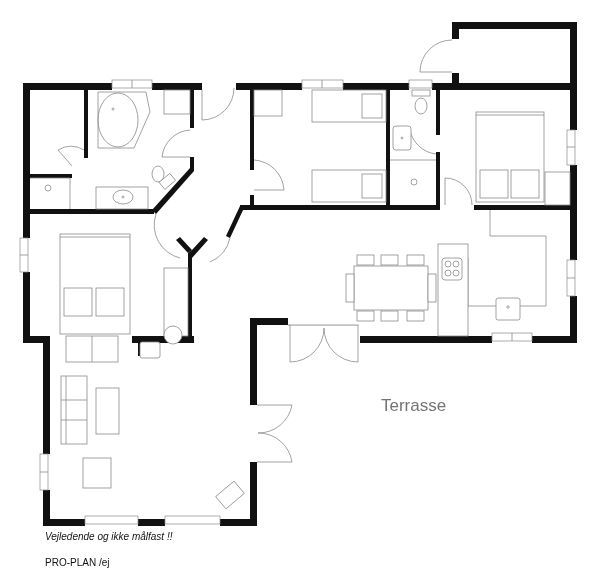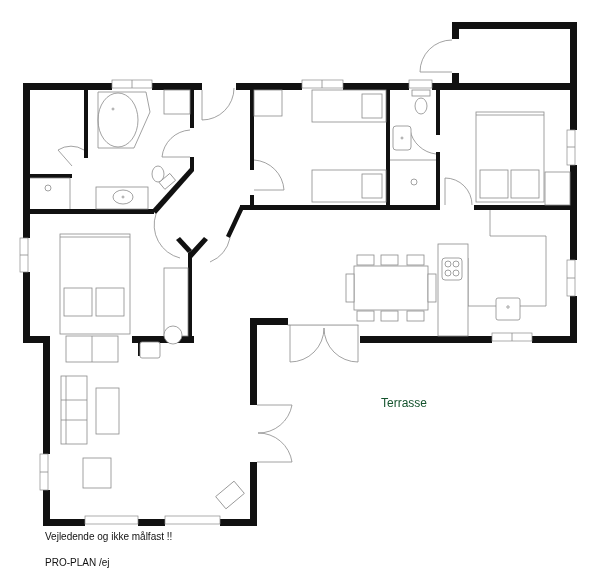--- a/index.html
+++ b/index.html
@@ -4,28 +4,28 @@
   <style>
     html, body { margin: 0; padding: 0; background: #ffffff; }
     body { width: 600px; height: 577px; position: relative; overflow: hidden; }
     #plan { position: absolute; left: 0; top: 0; width: 600px; height: 577px; }
     .wall { fill: #111111; stroke: none; }
     .thin { fill: none; stroke: #8a8a8a; stroke-width: 0.8; }
     .fur { fill: #ffffff; stroke: #8a8a8a; stroke-width: 0.8; }
     .win { fill: #ffffff; stroke: #8a8a8a; stroke-width: 0.7; }
     .label-terrasse {
       position: absolute; left: 381px; top: 396px;
-      font-family: "Liberation Sans", sans-serif; font-size: 12px; color: #14532d;
+      font-family: "Liberation Sans", sans-serif; font-size: 17px; color: #737373;
     }
     .note {
       position: absolute; left: 45px;
       font-family: "Liberation Sans", sans-serif; font-size: 10px; color: #111;
       line-height: 12px;
     }
-    .note1 { top: 531px; }
+    .note1 { top: 531px; font-style: italic; }
     .note2 { top: 557px; }
   </style>
 </head>
 <body>
 
 <svg id="plan" viewBox="0 0 600 577" xmlns="http://www.w3.org/2000/svg">
 
   <g>
 
     <rect class="wall" x="23" y="83" width="89" height="7"></rect>

